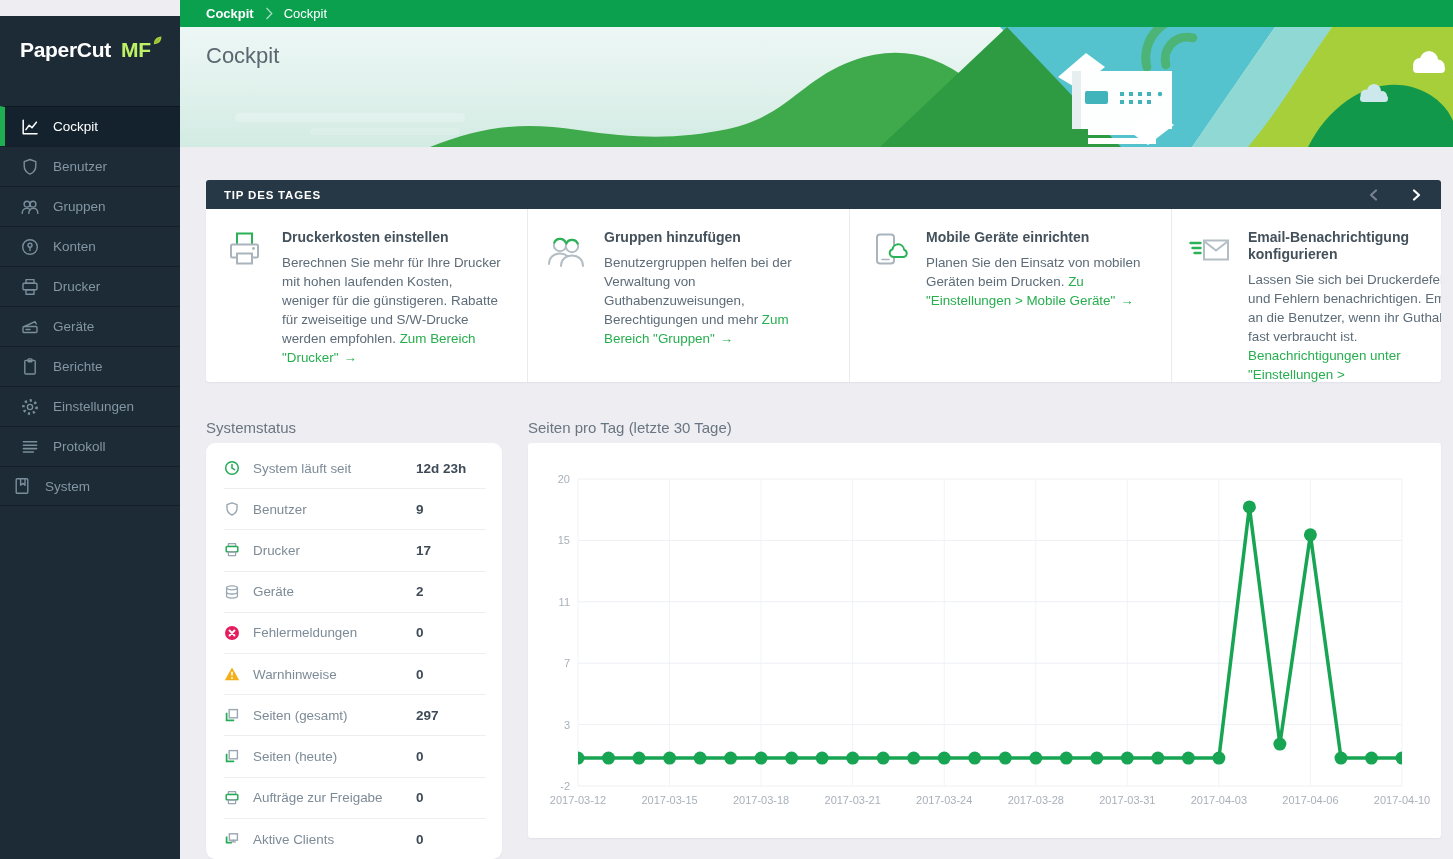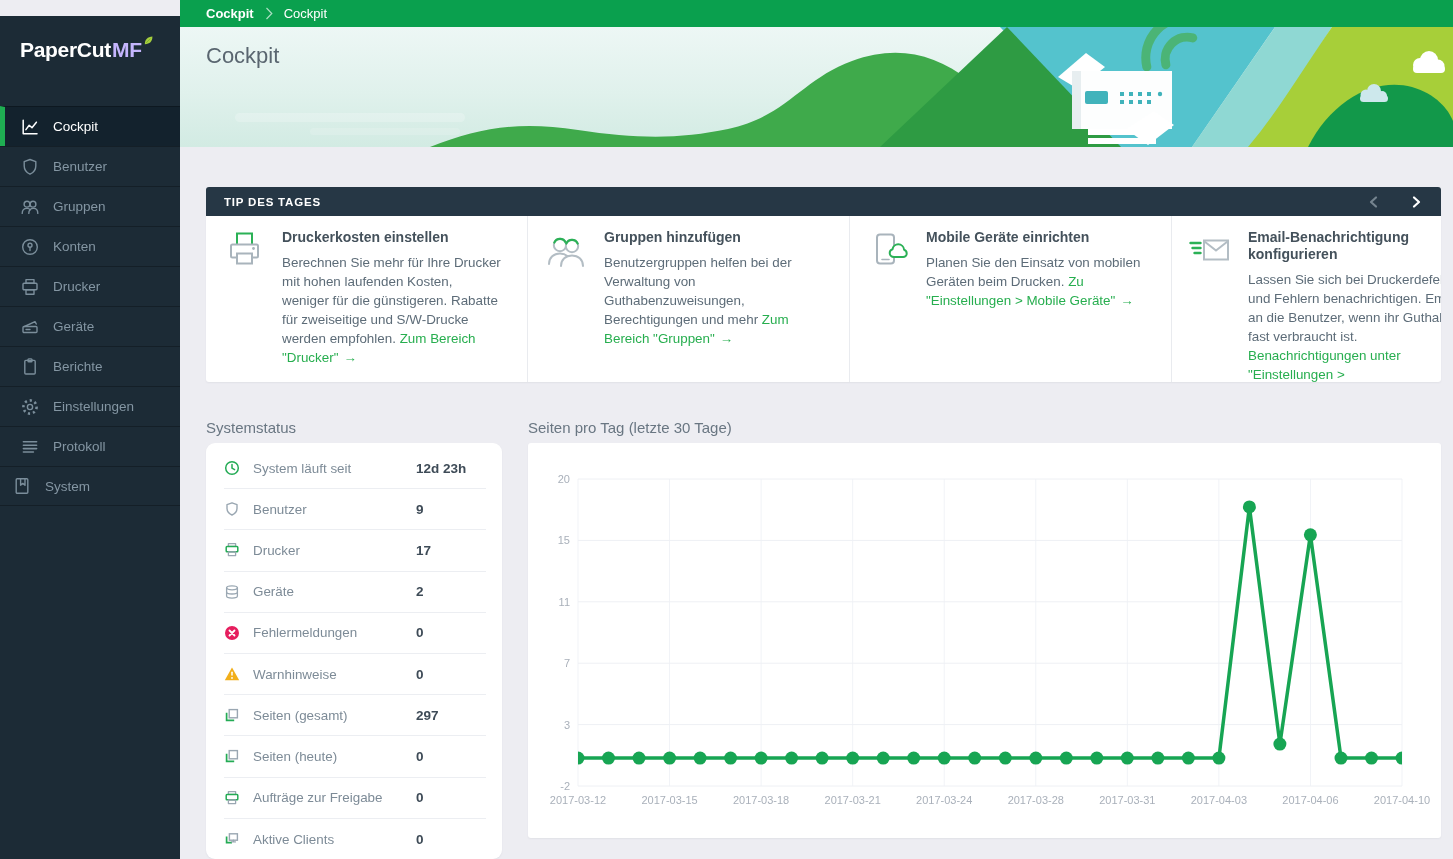--- a/index.html
+++ b/index.html
@@ -7,21 +7,21 @@
   body {
     width:1453px; height:859px; overflow:hidden; position:relative;
     background:#ededf2; font-family:"Liberation Sans", sans-serif;
     color:#4a5762;
   }
   svg { display:block; }
 
   
   .sidebar { position:absolute; left:0; top:16px; width:180px; height:859px; background:#1c2b36; z-index:6; }
   .logo { padding:22px 0 0 20px; font-size:21px; font-weight:700; letter-spacing:-0.3px; color:#fff; display:flex; align-items:flex-start; cursor:pointer; }
-  .logo-mf { color:#c4b5fd; margin-left:1px; }
+  .logo-mf { color:#bef264; margin-left:10px; }
   .logo-leaf { margin:-3px 0 0 1px; }
   .nav { position:absolute; top:90px; left:0; width:180px; }
   .nav-item { height:40px; display:flex; align-items:center; gap:13px; padding-left:20px;
     border-top:1px solid rgba(0,0,0,.28); color:#8496a3; font-size:13.5px; cursor:pointer; }
   .nav-item:last-child { border-bottom:1px solid rgba(0,0,0,.28);padding-left:12px; }
   .nav-item .nicon { width:20px; height:20px; flex:none; color:#7b8e9b; }
   .nav-item.active { background:#13222d; color:#fff; padding-left:15px; border-left:5px solid #1fae52; }
   .nav-item.active .nicon { color:#fff; }
 
   
@@ -31,21 +31,21 @@
   .crumb.root { font-weight:700; }
 
   
   .banner { position:absolute; left:180px; top:27px; width:1273px; height:120px; overflow:hidden;
     background:linear-gradient(180deg,#edf7f5 0%,#e0f1ec 55%,#d2ebe3 100%); }
   .banner-title { position:absolute; left:26px; top:16px; margin:0; font-size:22px; font-weight:400; color:#5a6670; z-index:2; }
   .banner-art { position:absolute; left:0; top:0; }
 
   
   .tipbar { position:absolute; left:206px; top:180px; width:1235px; height:29px; background:#263745;
-    border-radius:3px 3px 0 0; display:flex; align-items:center; padding:0 16px 0 18px; z-index:3;margin-top:7px; }
+    border-radius:3px 3px 0 0; display:flex; align-items:center; padding:0 16px 0 18px; z-index:3; }
   .tipbar-title { color:#fff; font-size:11.5px; font-weight:700; letter-spacing:.8px; }
   .tip-nav { margin-left:auto; display:flex; gap:26px; align-items:center; }
   .tip-nav button { background:none; border:none; padding:2px; cursor:pointer; line-height:0; }
   .tipcards { position:absolute; left:206px; top:209px; width:1235px; height:173px; background:#fff;
     border-radius:0 0 3px 3px; display:flex; overflow:hidden; box-shadow:0 1px 2px rgba(40,55,70,.06); }
   .tipcard { flex:0 0 322px; border-right:1px solid #e9ebef; padding:20px 24px 0 16px; display:flex; gap:15px; }
   .tipcard .ticon { flex:none; width:45px; padding-top:1px; }
   .tip-title { font-size:14px; font-weight:700; color:#44515b; margin:0 0 7px; line-height:17px; }
   .tip-body { font-size:13.4px; line-height:19px; color:#5d6c78; margin:0; }
   .tip-link { color:#27ae4f; cursor:pointer; }

